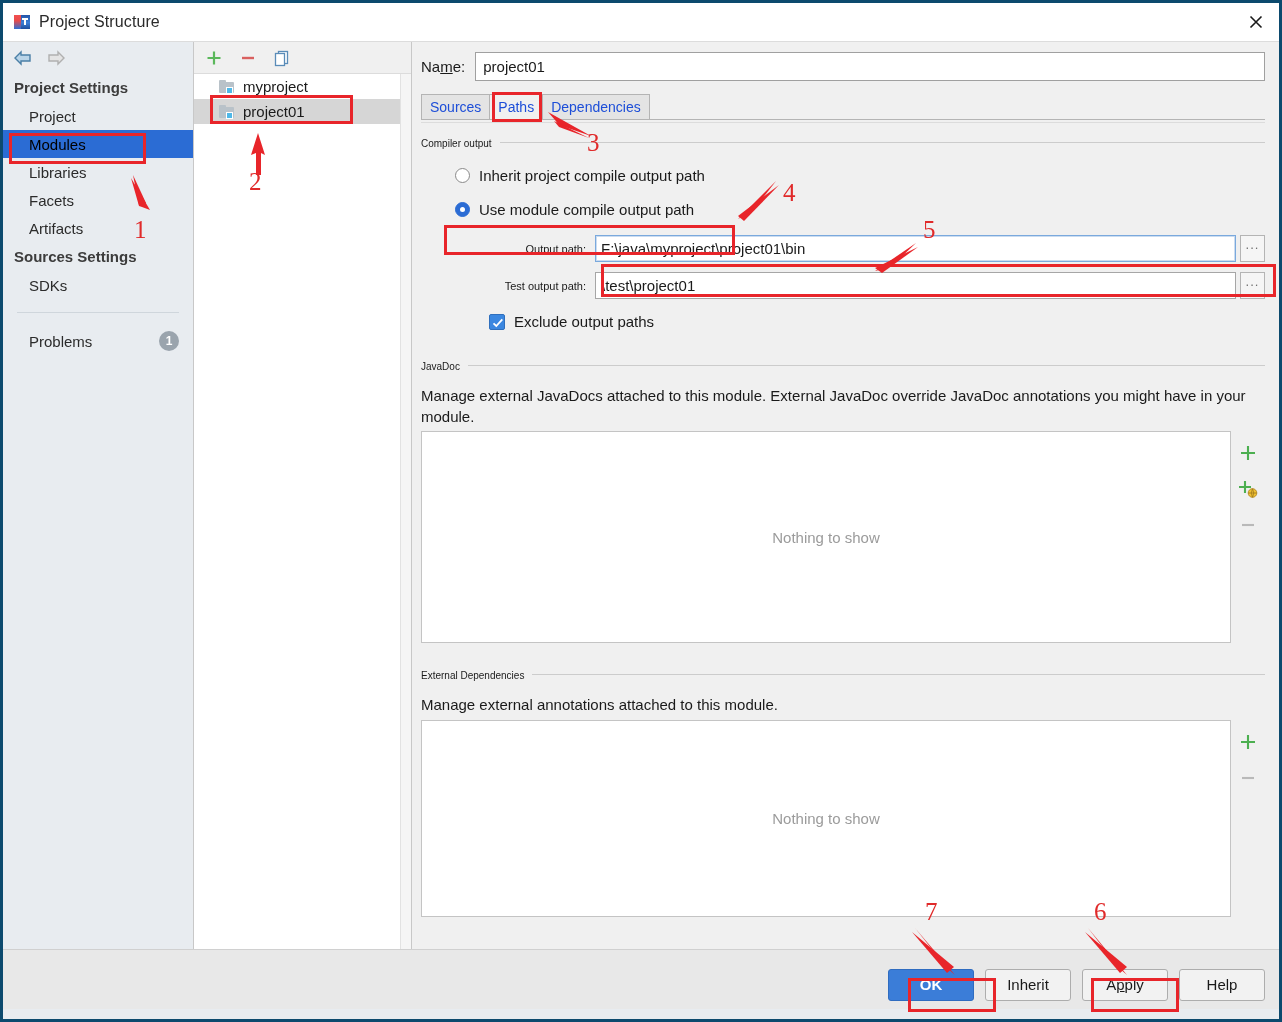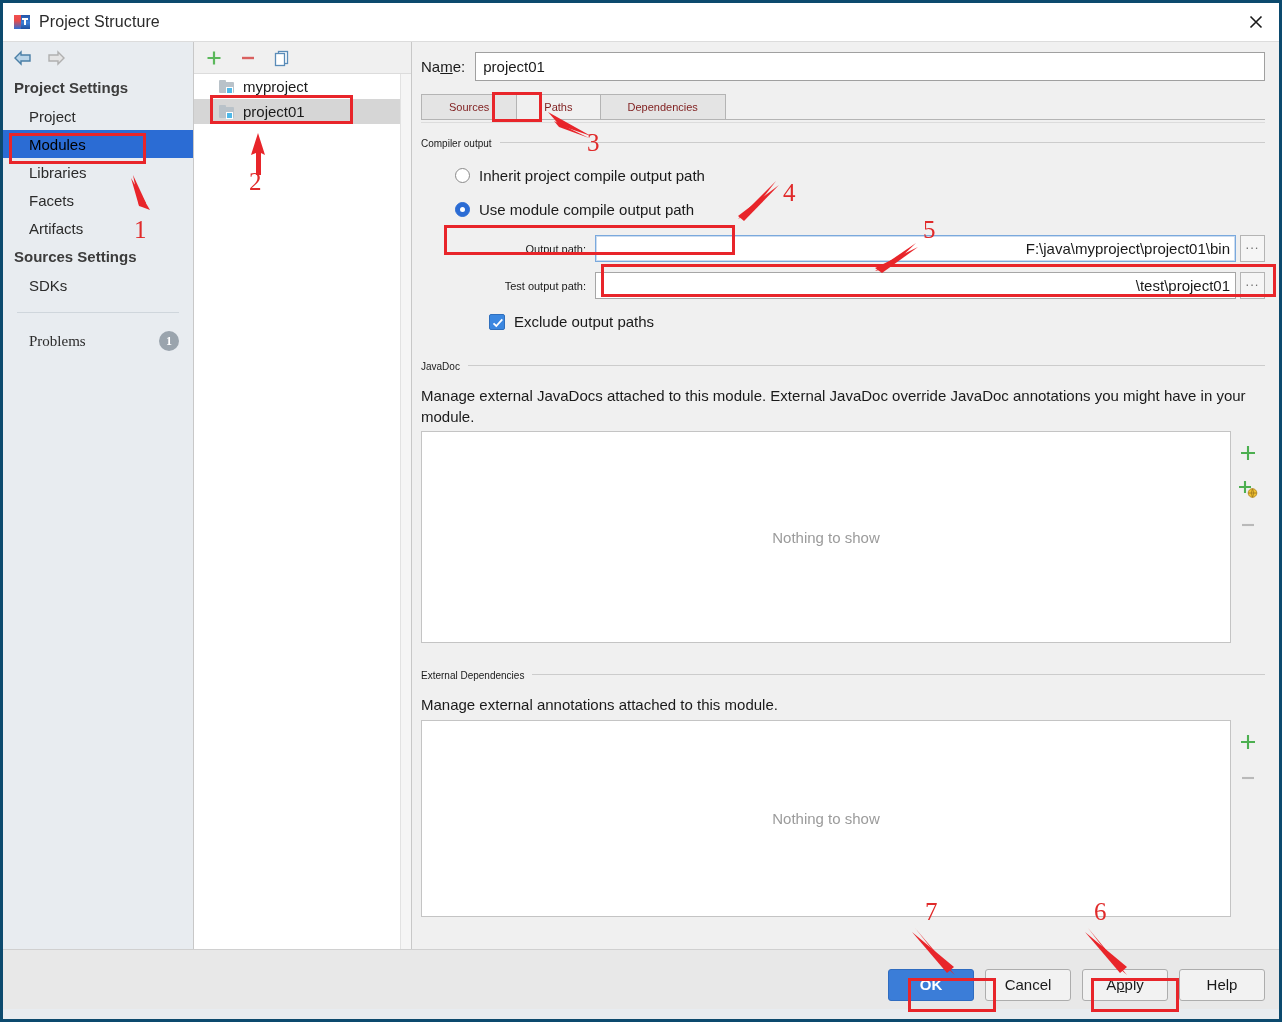--- a/index.html
+++ b/index.html
@@ -88,21 +88,21 @@
   .nav-item.selected {
     background: #2b6cd4; color: #000000;
   }
   .sb-sep {
     height: 1px; background: #cfd6dc;
     margin: 13px 14px 13px 14px;
   }
   .problems-row {
     font-size: 15px; color: #2b2b2b;
     height: 30px; display: flex; align-items: center;
-    padding-left: 26px; padding-right: 14px; font-family: Liberation Serif, serif;
+    padding-left: 26px; padding-right: 14px;
   }
   .problems-row .pr-label { flex: 1 1 auto; }
   .badge {
     width: 20px; height: 20px; border-radius: 50%;
     background: #9aa4ad; color: #ffffff;
     font-size: 12px; font-weight: bold;
     display: flex; align-items: center; justify-content: center;
   }
 
   
@@ -164,24 +164,24 @@
     background: #ffffff; border: 1px solid #a0a0a0;
     font-family: "Liberation Sans", sans-serif;
     font-size: 15px; color: #1a1a1a;
     padding: 0 7px; outline: none;
   }
   .tabs-row {
     display: flex; align-items: flex-end;
     margin: 12px 0 0 9px; position: relative; height: 26px;
   }
   .tab {
-    height: 25px; padding: 0 27px;
+    height: 25px; padding: 0 8px;
     background: #e4e4e4; border: 1px solid #b4b4b4;
     border-bottom: none;
-    font-size: 11px; color: #7f1d1d;
+    font-size: 14px; color: #1d4ed8;
     display: flex; align-items: center;
     margin-right: -1px;
   }
   .tab.active { background: #f0f0f0; }
   .tabs-line { height: 1px; background: #b4b4b4; margin: 0 14px 0 9px; }
   .tabs-line2 { height: 1px; background: #dcdcdc; margin: 2px 14px 0 9px; }
 
   .content-scroll {
     flex: 1 1 auto; min-height: 0; overflow: hidden;
     padding: 0 14px 0 9px; position: relative;
@@ -217,21 +217,21 @@
     margin-top: 12px; padding-left: 34px;
   }
   .path-label {
     width: 140px; text-align: right; padding-right: 9px;
     font-size: 11px; color: #1a1a1a; flex: 0 0 auto;
   }
   .path-input {
     flex: 1 1 auto; height: 27px;
     background: #ffffff; border: 1px solid #a6a6a6;
     font-family: "Liberation Sans", sans-serif;
-    font-size: 15px; color: #1a1a1a; padding: 0 5px; outline: none; text-align: right;
+    font-size: 15px; color: #1a1a1a; padding: 0 5px; outline: none;
   }
   .path-input.focused { border: 1px solid #7aa9dd; box-shadow: inset 0 0 0 1px #cbdcf0; }
   .browse-btn {
     width: 25px; height: 27px; margin-left: 4px;
     border: 1px solid #b4b4b4; background: #f5f5f5;
     display: flex; align-items: center; justify-content: center;
     font-size: 13px; color: #707070; line-height: 0; flex: 0 0 auto;
     letter-spacing: 1px; padding-bottom: 7px;
   }
   .check-row {
@@ -506,21 +506,21 @@
             </span>
           </div>
         </div>
 
       </div>
     </div>
   </div>
 
   <div class="footer">
     <div class="btn primary">OK</div>
-    <div class="btn">Cancel</div>
+    <div class="btn">Inherit</div>
     <div class="btn">
       <span>A</span>
         <u>p</u>
         <span>ply</span>
     </div>
     <div class="btn">Help</div>
   </div>
 
   <div class="overlay">
 

